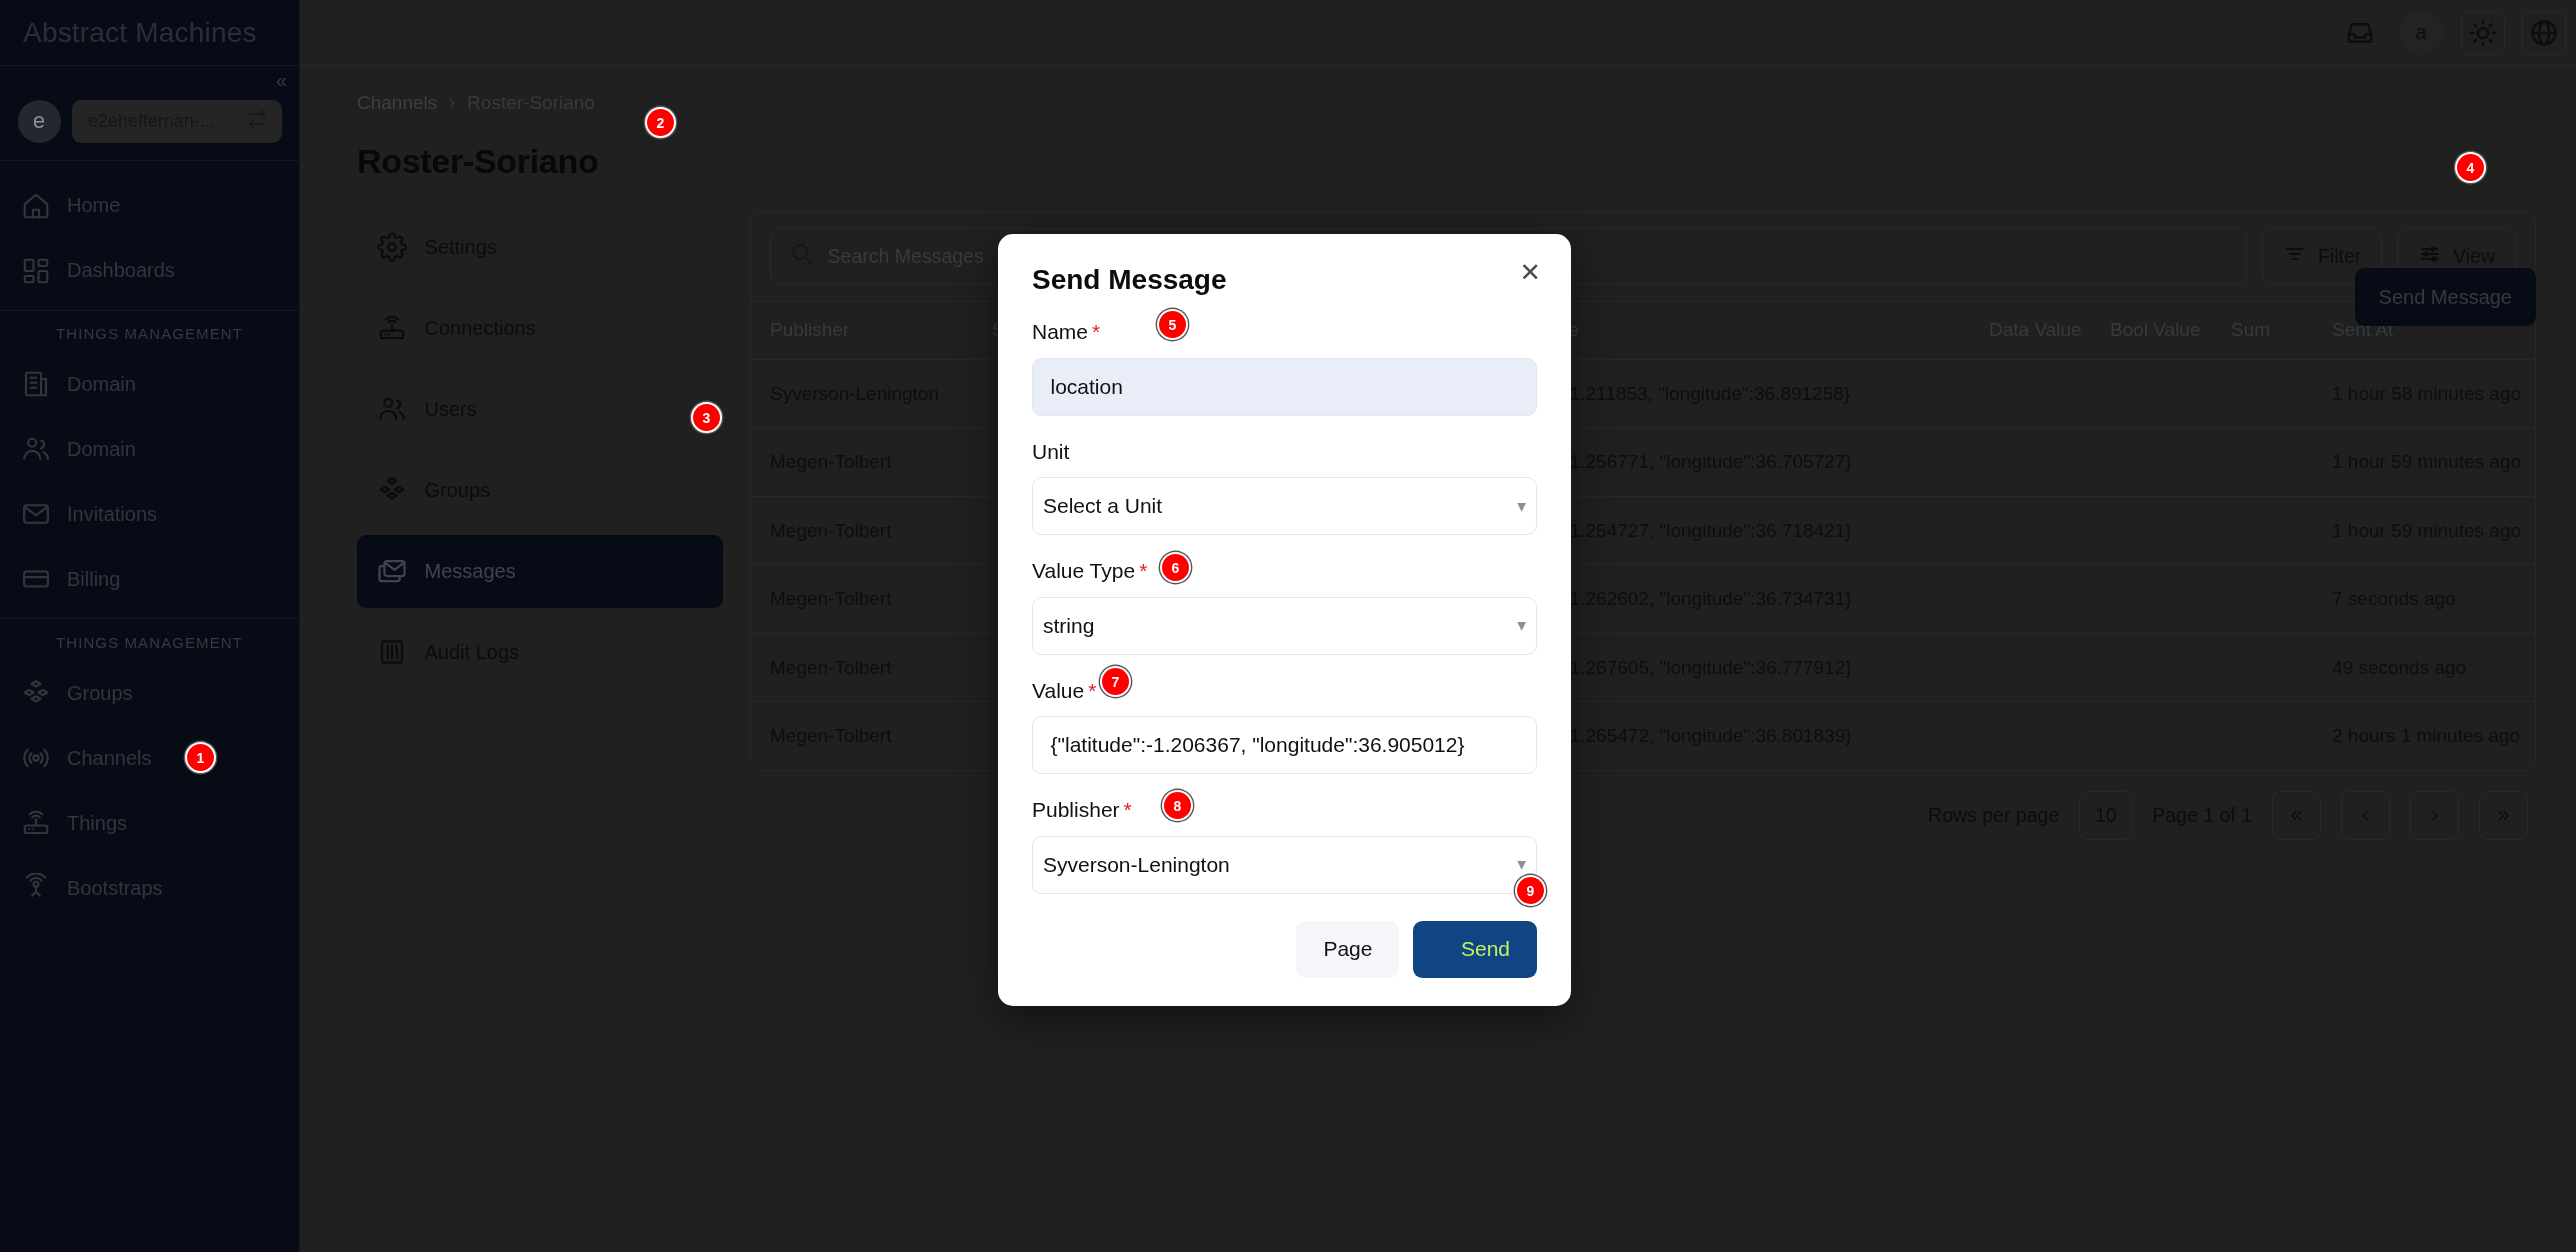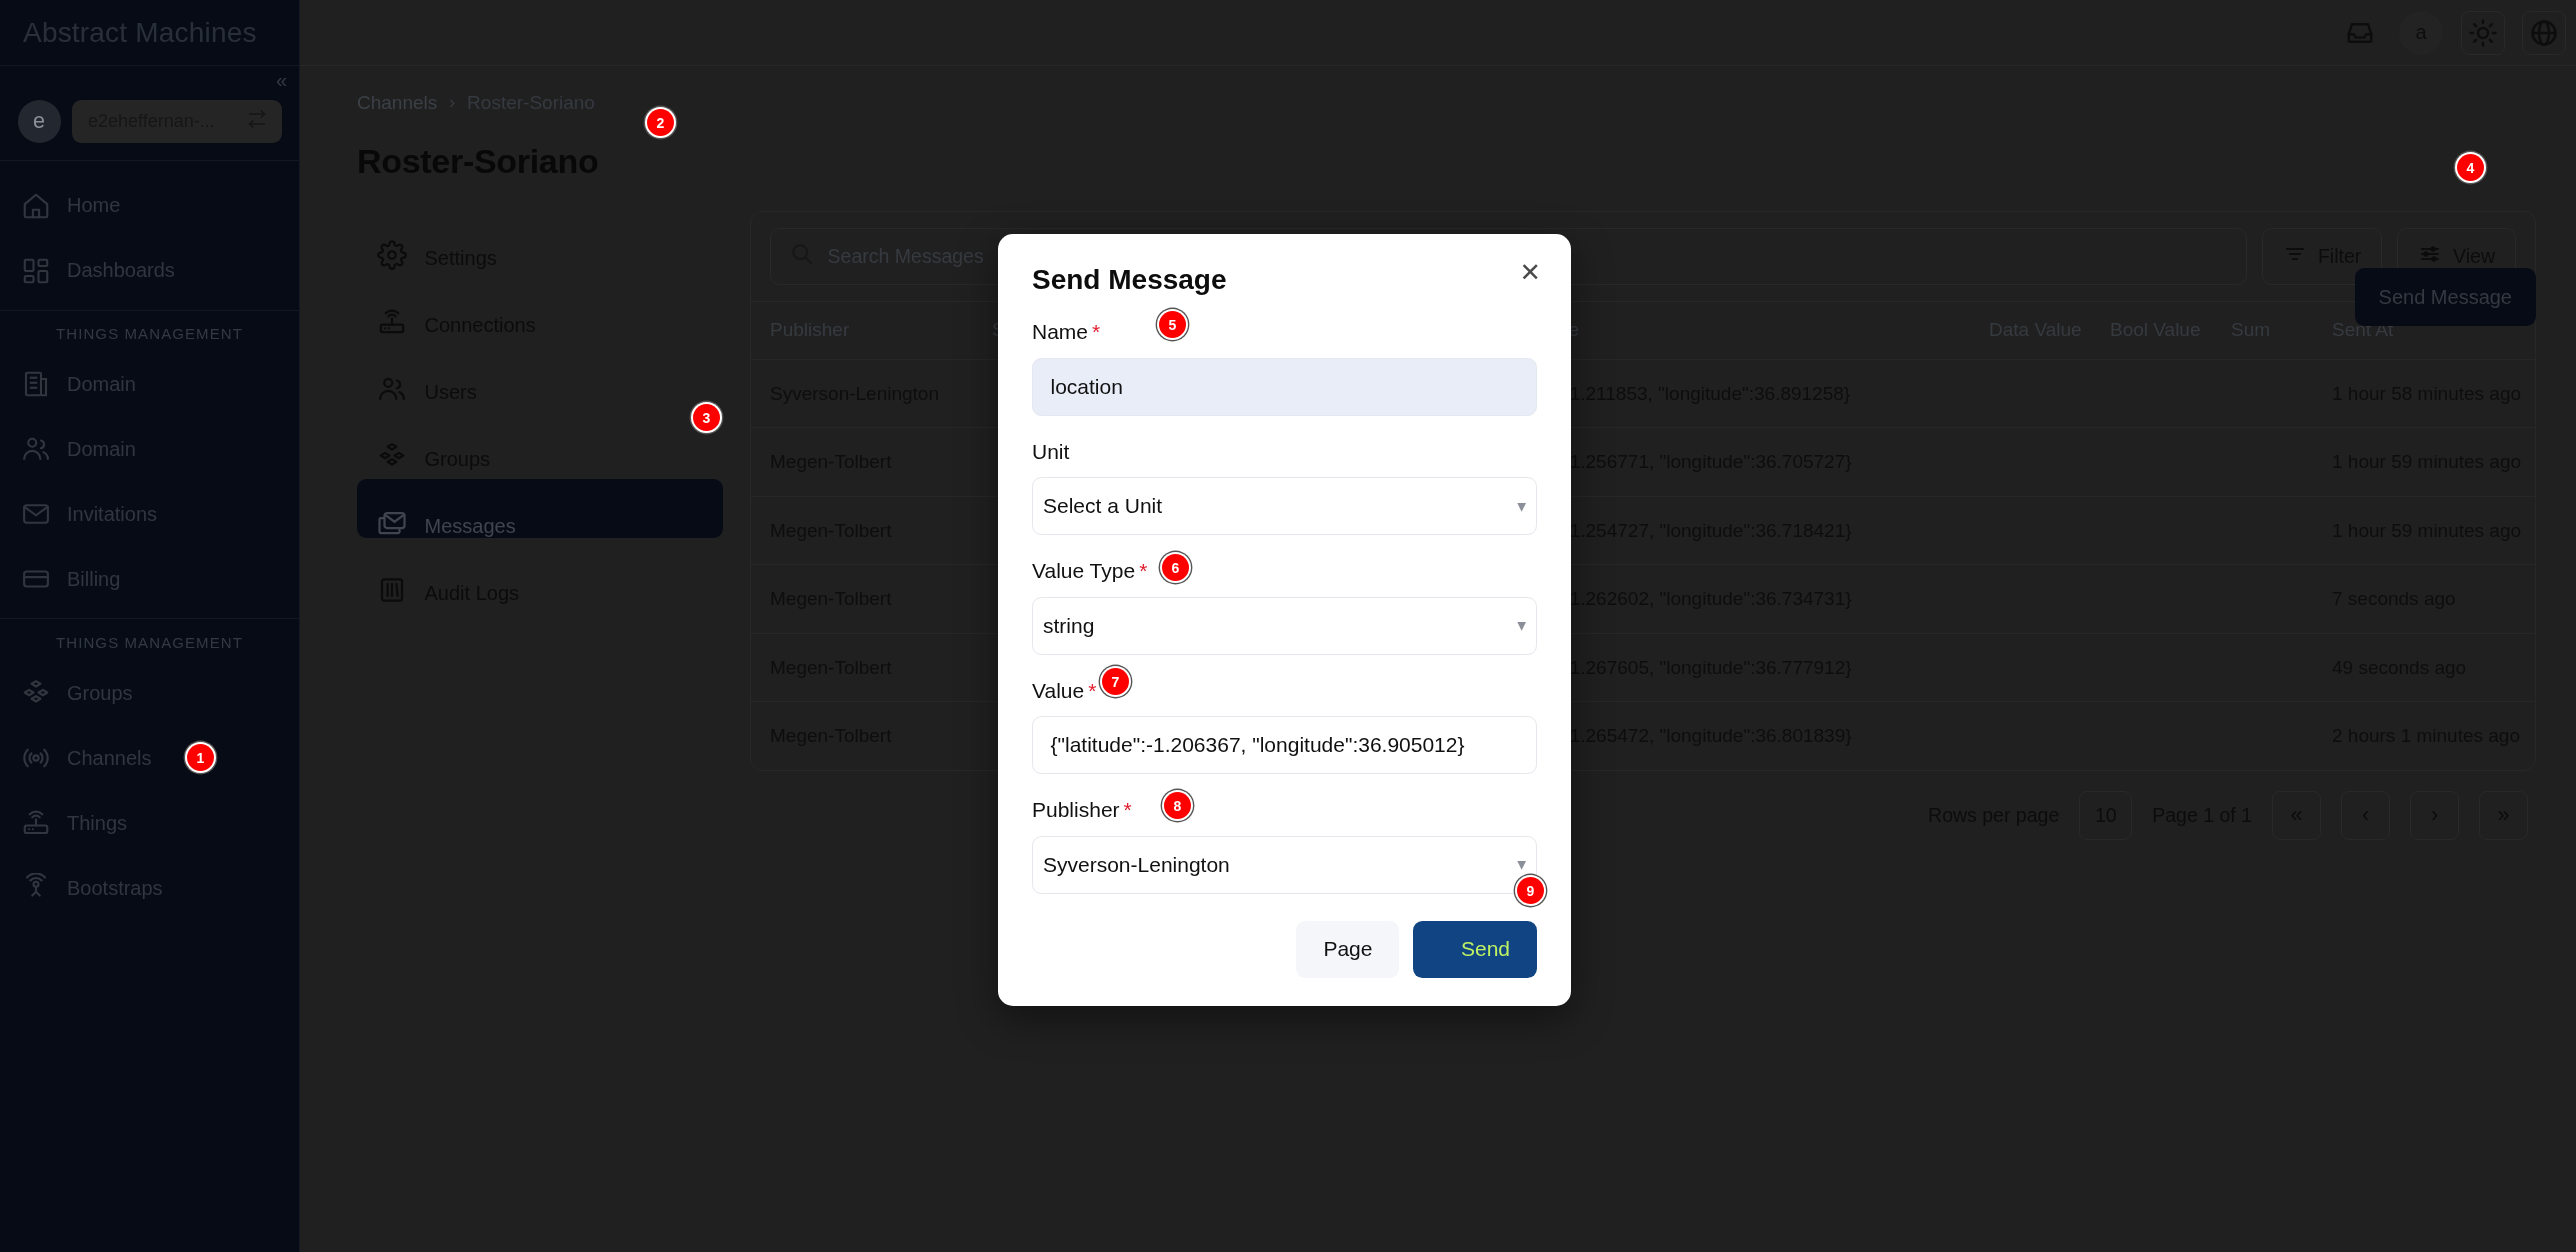--- a/index.html
+++ b/index.html
@@ -95,22 +95,22 @@
 
   .page-title {
     color: #0c0c0c; font-size: 34px; font-weight: 700;
     margin-top: 28px; letter-spacing: -0.3px;
   }
 
   .body-row { display: flex; margin-top: 30px; }
 
   .subnav { width: 393px; flex: 0 0 393px; padding-right: 27px; }
   .subnav-item {
-    display: flex; align-items: flex-end; gap: 17.5px;
-    height: 59px; border-radius: 9.4px; padding-left: 20px;
+    display: flex; align-items: center; gap: 17.5px;
+    height: 73px; border-radius: 9.4px; padding-left: 20px;
     color: #111111; font-size: 20px; cursor: pointer;
     position: relative; margin-bottom: 8px;
   }
   .subnav-item svg { width: 30px; height: 30px; stroke: #111; fill: none; stroke-width: 1.8; }
   .subnav-item.active { background: #0b1120; color: #5b6271; }
   .subnav-item.active svg { stroke: #5b6271; }
 
   
   .panel {
     flex: 1; margin-right: 57px;

